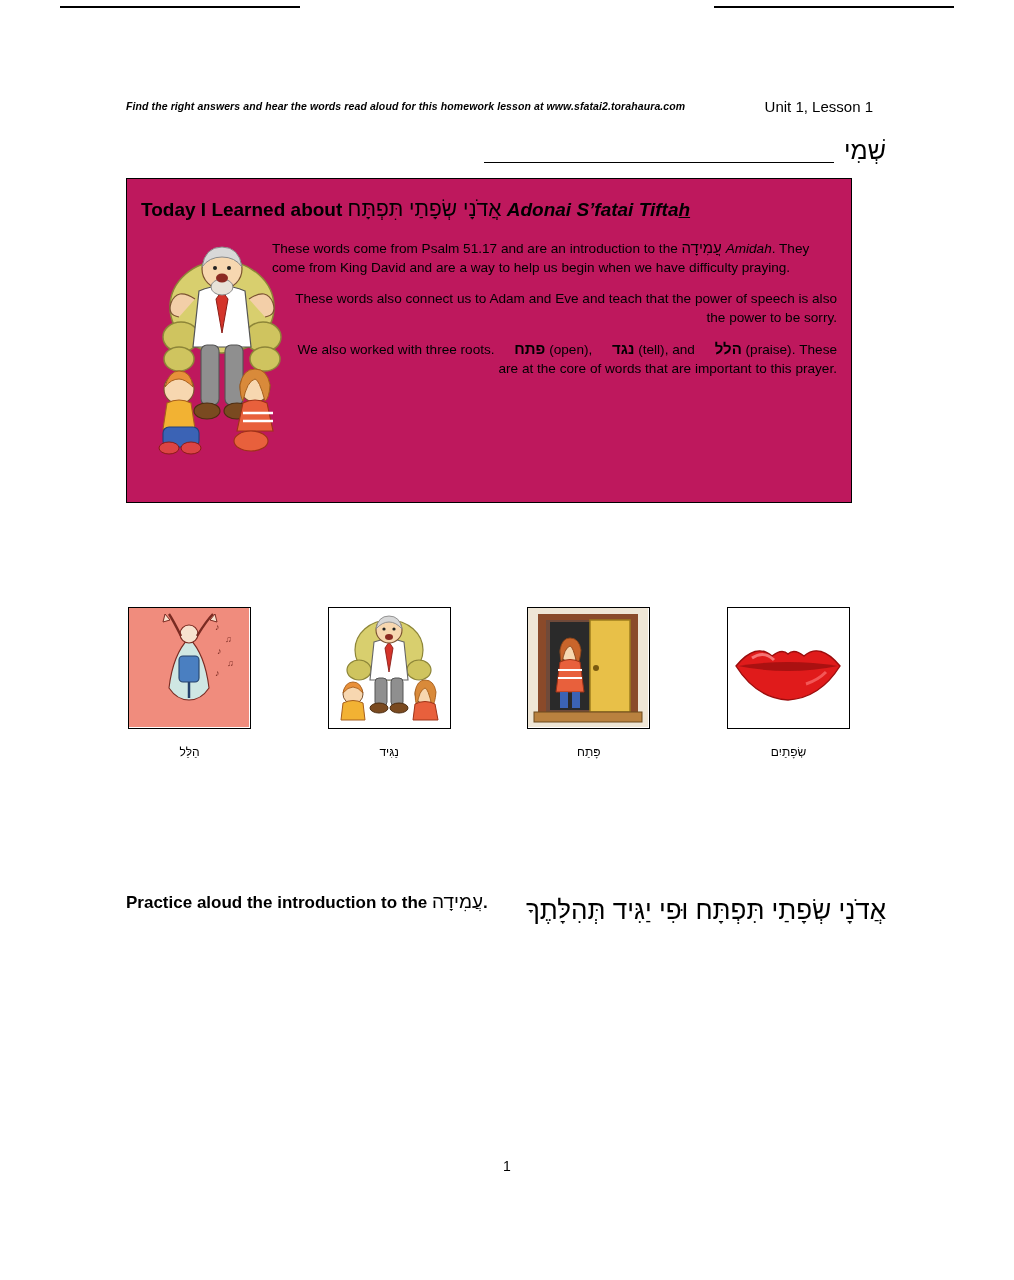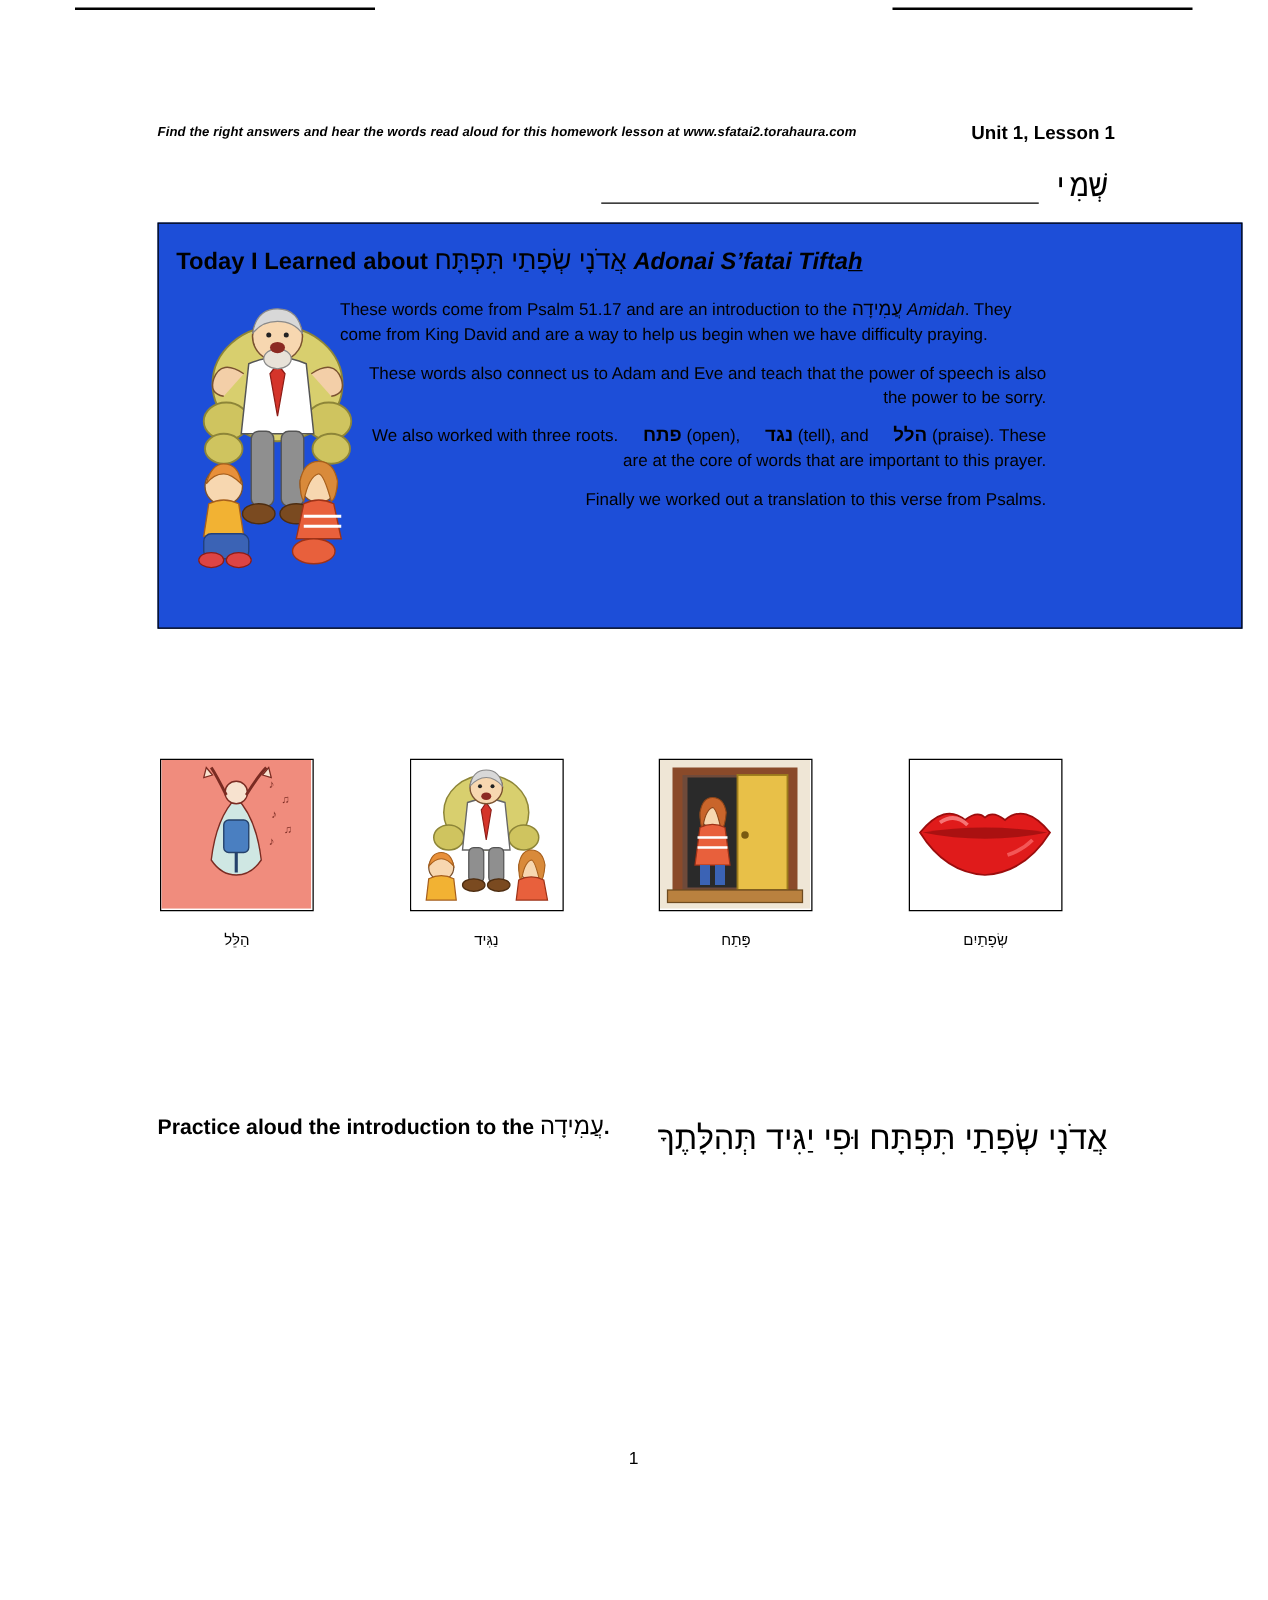--- a/index.html
+++ b/index.html
@@ -40,58 +40,57 @@
     top: 100px;
     font-size: 10.5px;
     font-style: italic;
     font-weight: bold;
     letter-spacing: 0.1px;
     color: #000;
     white-space: nowrap;
   }
   .unit-lesson {
     position: absolute;
-    right: 122px;
+    right: 141px;
     top: 98px;
     font-size: 15px;
-    font-weight: bold;
+    font-weight: normal;
     white-space: nowrap;
   }
 
   
   .name-row {
     position: absolute;
     right: 128px;
     top: 138px;
     display: flex;
     align-items: flex-end;
     gap: 10px;
-    font-family: Liberation Mono, monospace;
   }
   .name-label {
     font-size: 25px;
     line-height: 1;
     direction: rtl;
   }
   .name-line {
     width: 350px;
     border-bottom: 1.5px solid #000;
     height: 20px;
   }
 
   
   .learned-box {
     position: absolute;
     left: 126px;
     top: 178px;
-    width: 868px;
+    width: 726px;
     height: 325px;
     border: 1.5px solid #000;
     box-sizing: border-box;
-    background: #1d4ed8;
+    background: #be185d;
   }
   .learned-title {
     position: absolute;
     left: 14px;
     top: 18px;
     font-size: 19px;
     font-weight: bold;
     white-space: nowrap;
   }
   .learned-title .heb {
@@ -257,21 +256,20 @@
         <path d="M96 174 Q108 168 120 174 L126 202 L90 202 Z" fill="#e8603c" stroke="#9e3217" stroke-width="1.1"></path>
         <path d="M96 184 h30 M96 192 h30" stroke="#ffffff" stroke-width="2.5" fill="none"></path>
         <ellipse cx="104" cy="212" rx="17" ry="10" fill="#e8603c" stroke="#9e3217" stroke-width="1.1"></ellipse>
       </svg>
     </div>
 
     <div class="learned-body">
       <p>These words come from Psalm 51.17 and are an introduction to the <span class="heb-inline">עֲמִידָה</span> <i>Amidah</i>. They come from King David and are a way to help us begin when we have difficulty praying.</p>
       <p class="indent">These words also connect us to Adam and Eve and teach that the power of speech is also the power to be sorry.</p>
       <p class="indent">We also worked with three roots. <span class="heb-bold">פתח</span> (open), <span class="heb-bold">נגד</span> (tell), and <span class="heb-bold">הלל</span> (praise). These are at the core of words that are important to this prayer.</p>
-      <p class="indent">Finally we worked out a translation to this verse from Psalms.</p>
     </div>
   </div>
 
 
   <div class="vocab-row">
 
     <div class="vocab-cell">
       <div class="vocab-img">
         <svg width="120" height="119" viewBox="0 0 120 119">
           <rect width="120" height="119" fill="#f08c7d"></rect>

